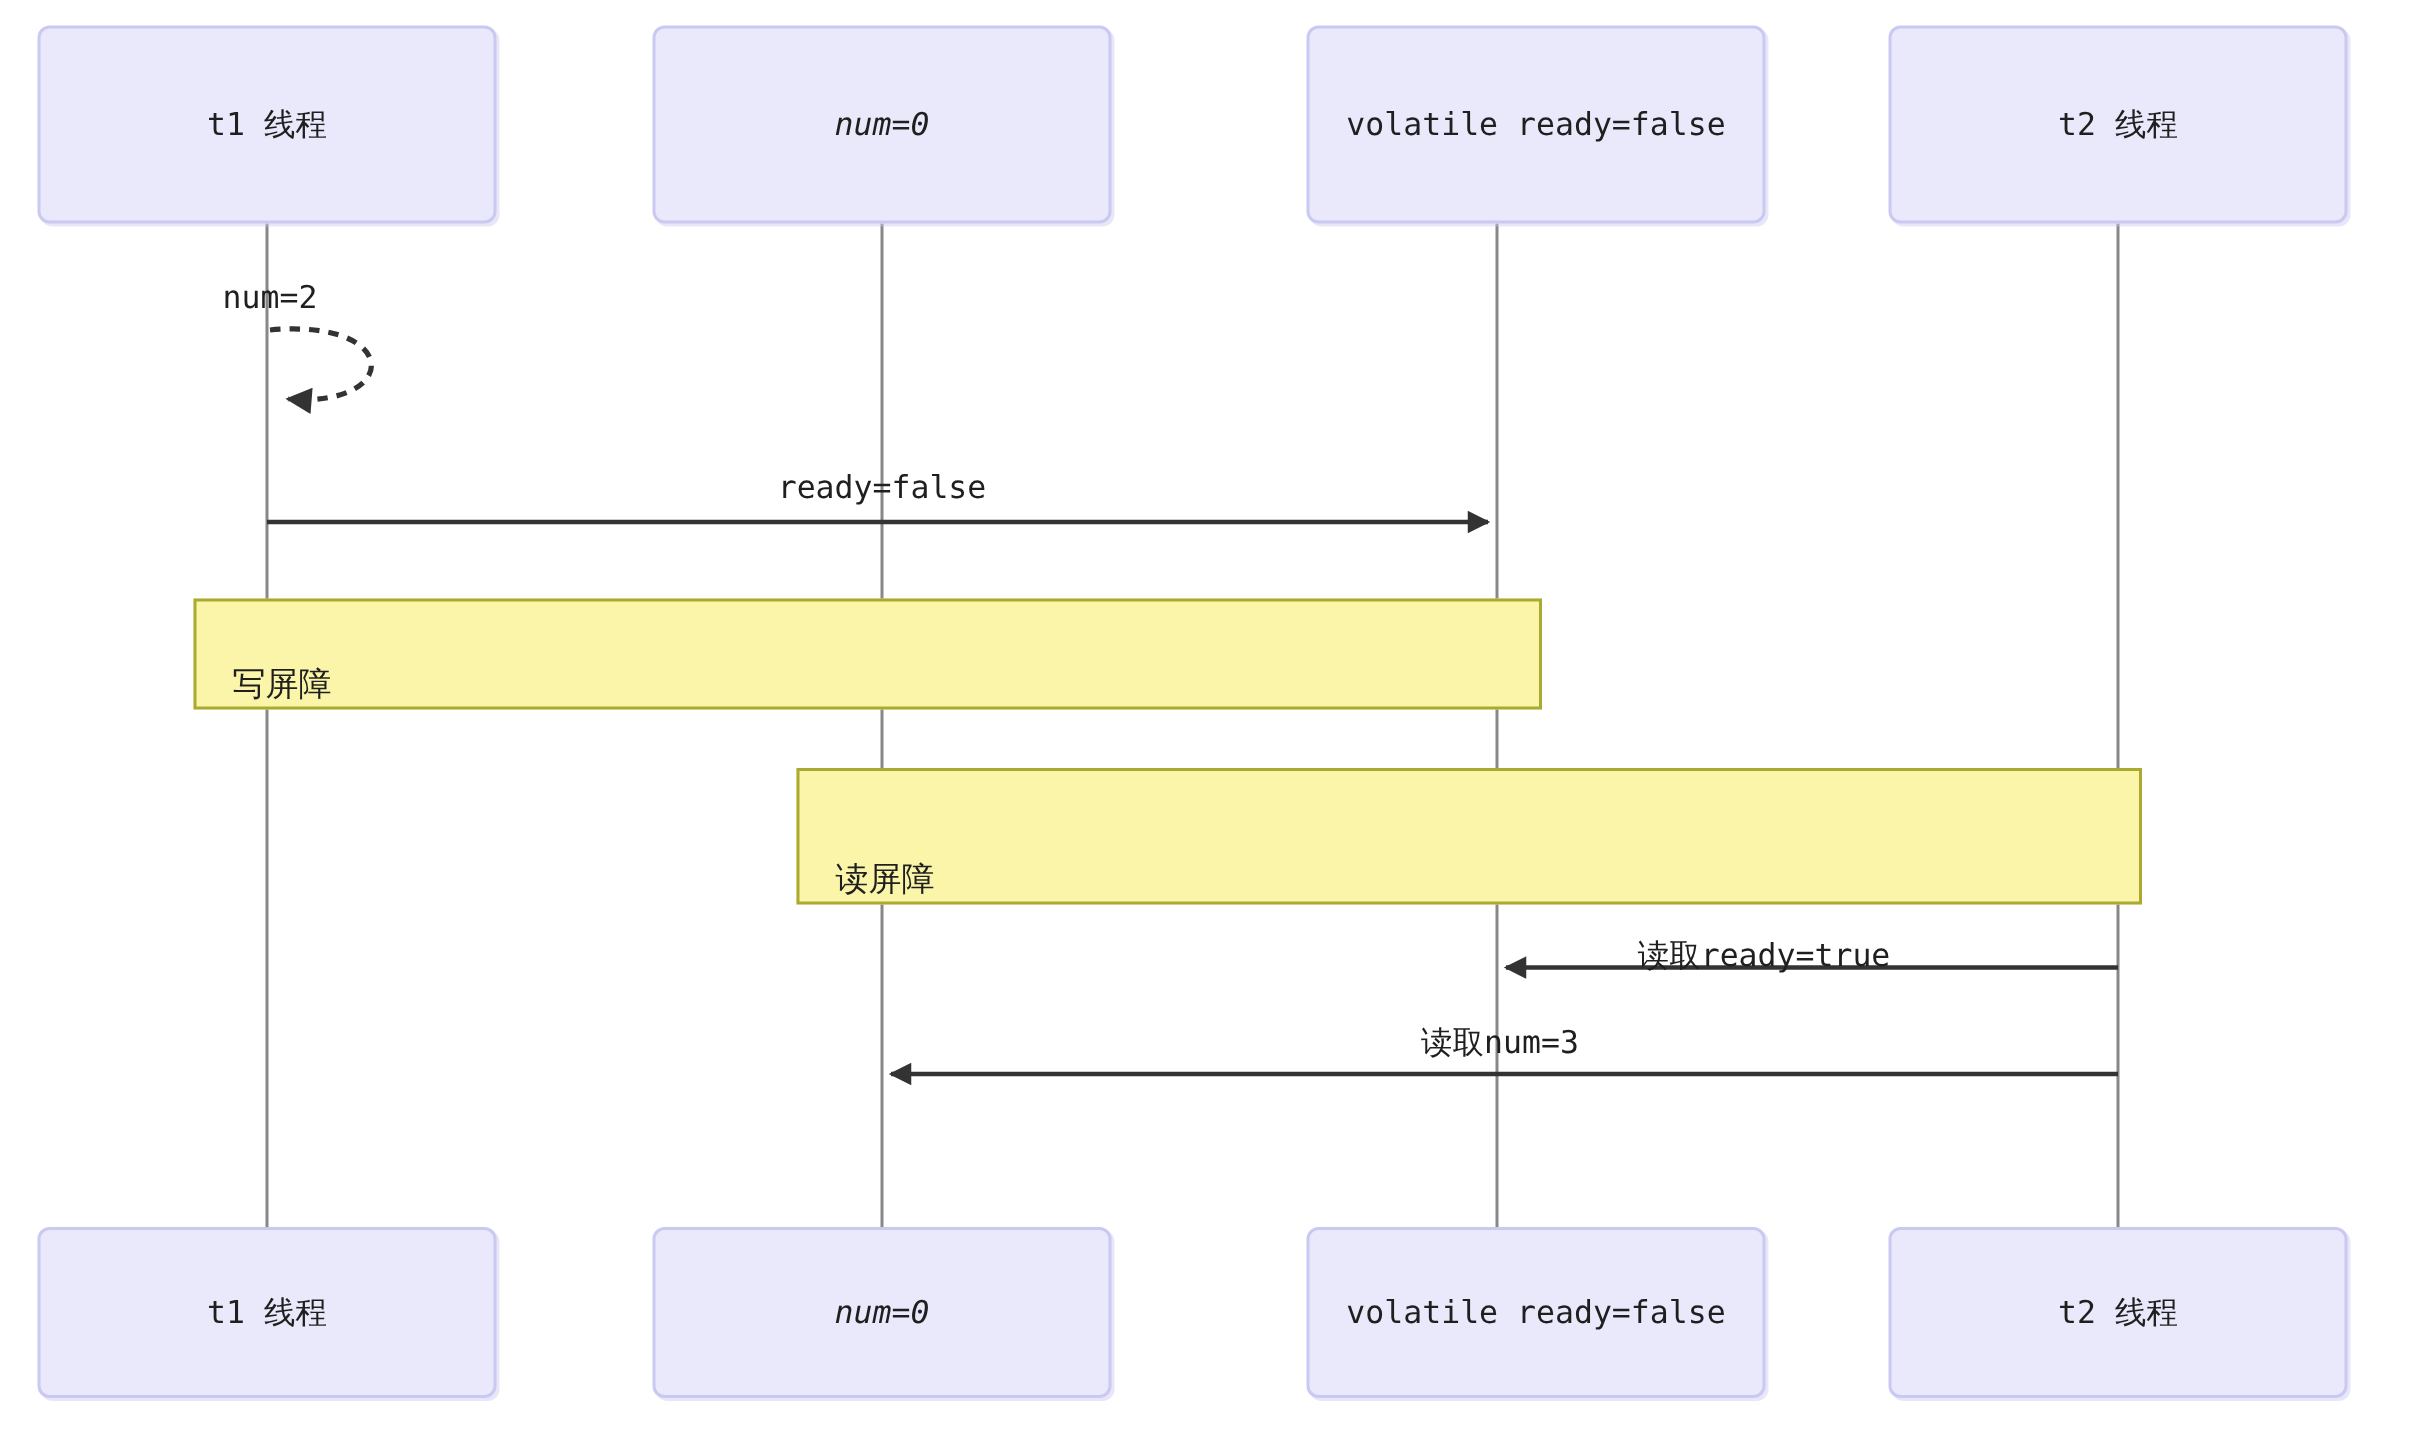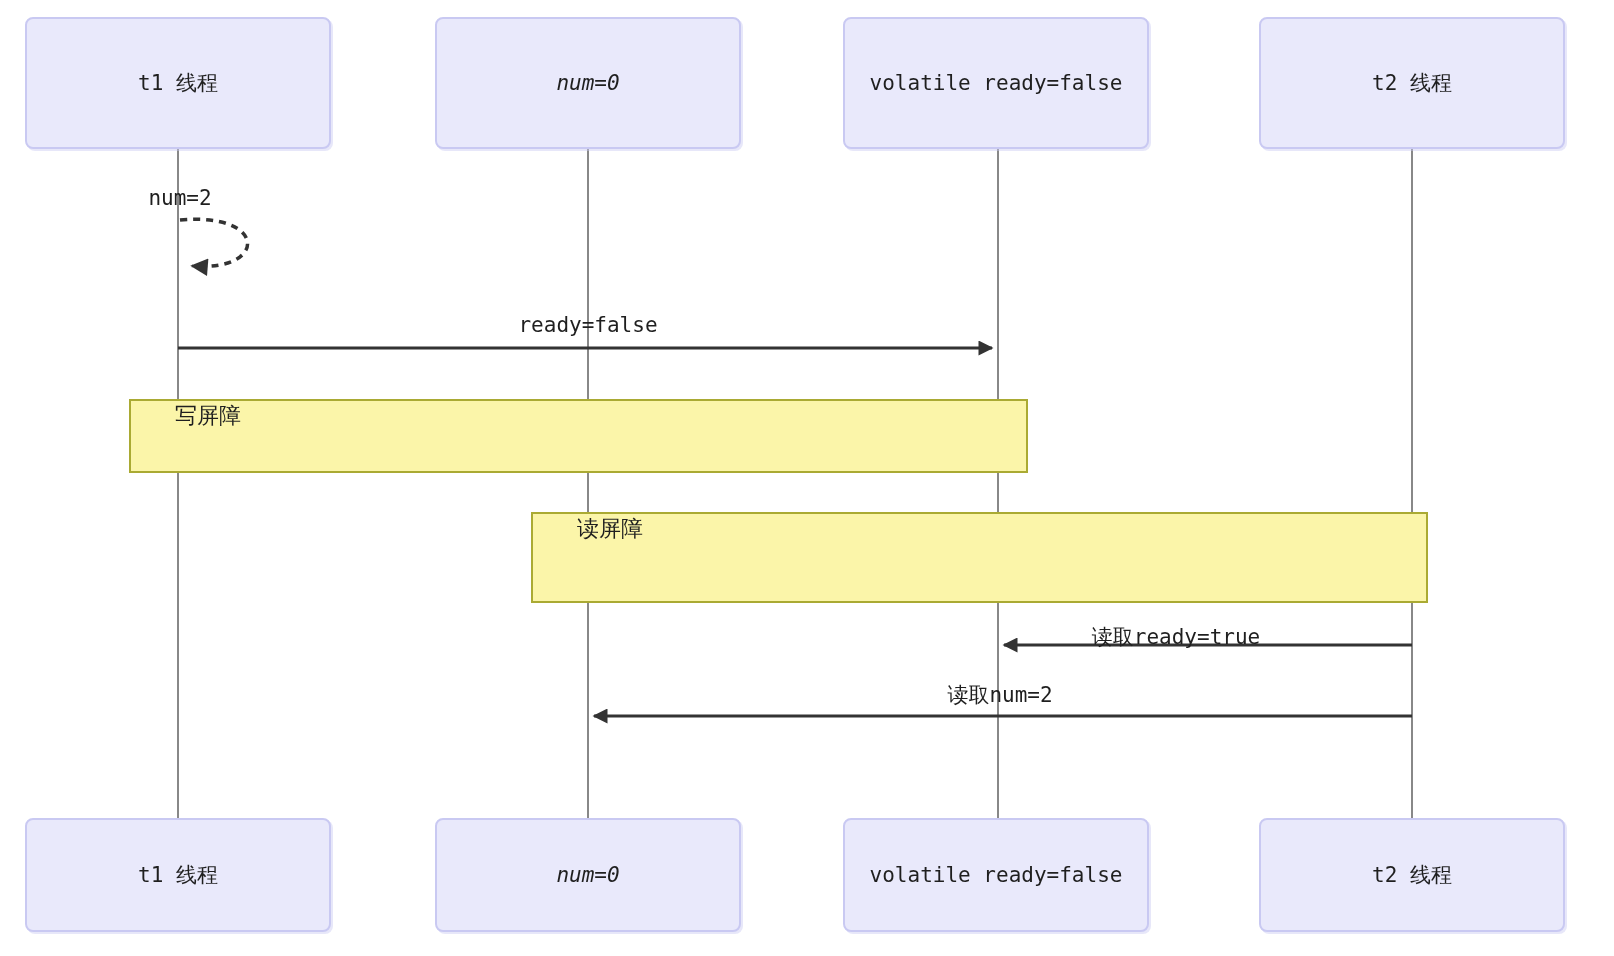--- a/index.html
+++ b/index.html
@@ -48,32 +48,32 @@
     align-items: center;
     justify-content: center;
     font-size: 21px;
     white-space: nowrap;
     box-sizing: border-box;
   }
   .actor-box.top { top: 17px; height: 132px; }
   .actor-box.bottom { top: 818px; height: 114px; }
   .actor-t1 { left: 25px; justify-content: center; }
   .actor-num { left: 435px; font-style: italic; }
-  .actor-volatile { left: 843px; text-align: center; }
+  .actor-volatile { left: 871px; text-align: center; }
   .actor-t2 { left: 1259px; justify-content: center; }
 
   .barrier {
     position: absolute;
     background: var(--barrier-fill, #fbf5a9);
     border: 2px solid var(--barrier-border, #aaaa33);
     box-sizing: border-box;
     display: flex;
-    align-items: flex-start;
+    align-items: flex-end;
     font-size: 22px;
-    padding-left: 44px;
+    padding-left: 24px;
   }
   .barrier-write { left: 129px; top: 399px; width: 899px; height: 74px; }
   .barrier-read  { left: 531px; top: 512px; width: 897px; height: 91px; }
 
   .msg-label {
     position: absolute;
     transform: translateX(-50%);
     font-size: 21px;
     white-space: nowrap;
     color: var(--text, #1f1f1f);
@@ -138,15 +138,15 @@
   <div class="actor-box bottom actor-volatile">
     <span>volatile ready=false</span>
   </div>
   <div class="actor-box bottom actor-t2">
     <span>t2 线程</span>
   </div>
 
   <div class="msg-label label-num2">num=2</div>
   <div class="msg-label label-ready-true">ready=false</div>
   <div class="msg-label label-read-ready">读取ready=true</div>
-  <div class="msg-label label-read-num">读取num=2</div>
+  <div class="msg-label label-read-num">读取num=3</div>
 
 </div>
 
 </body></html>

